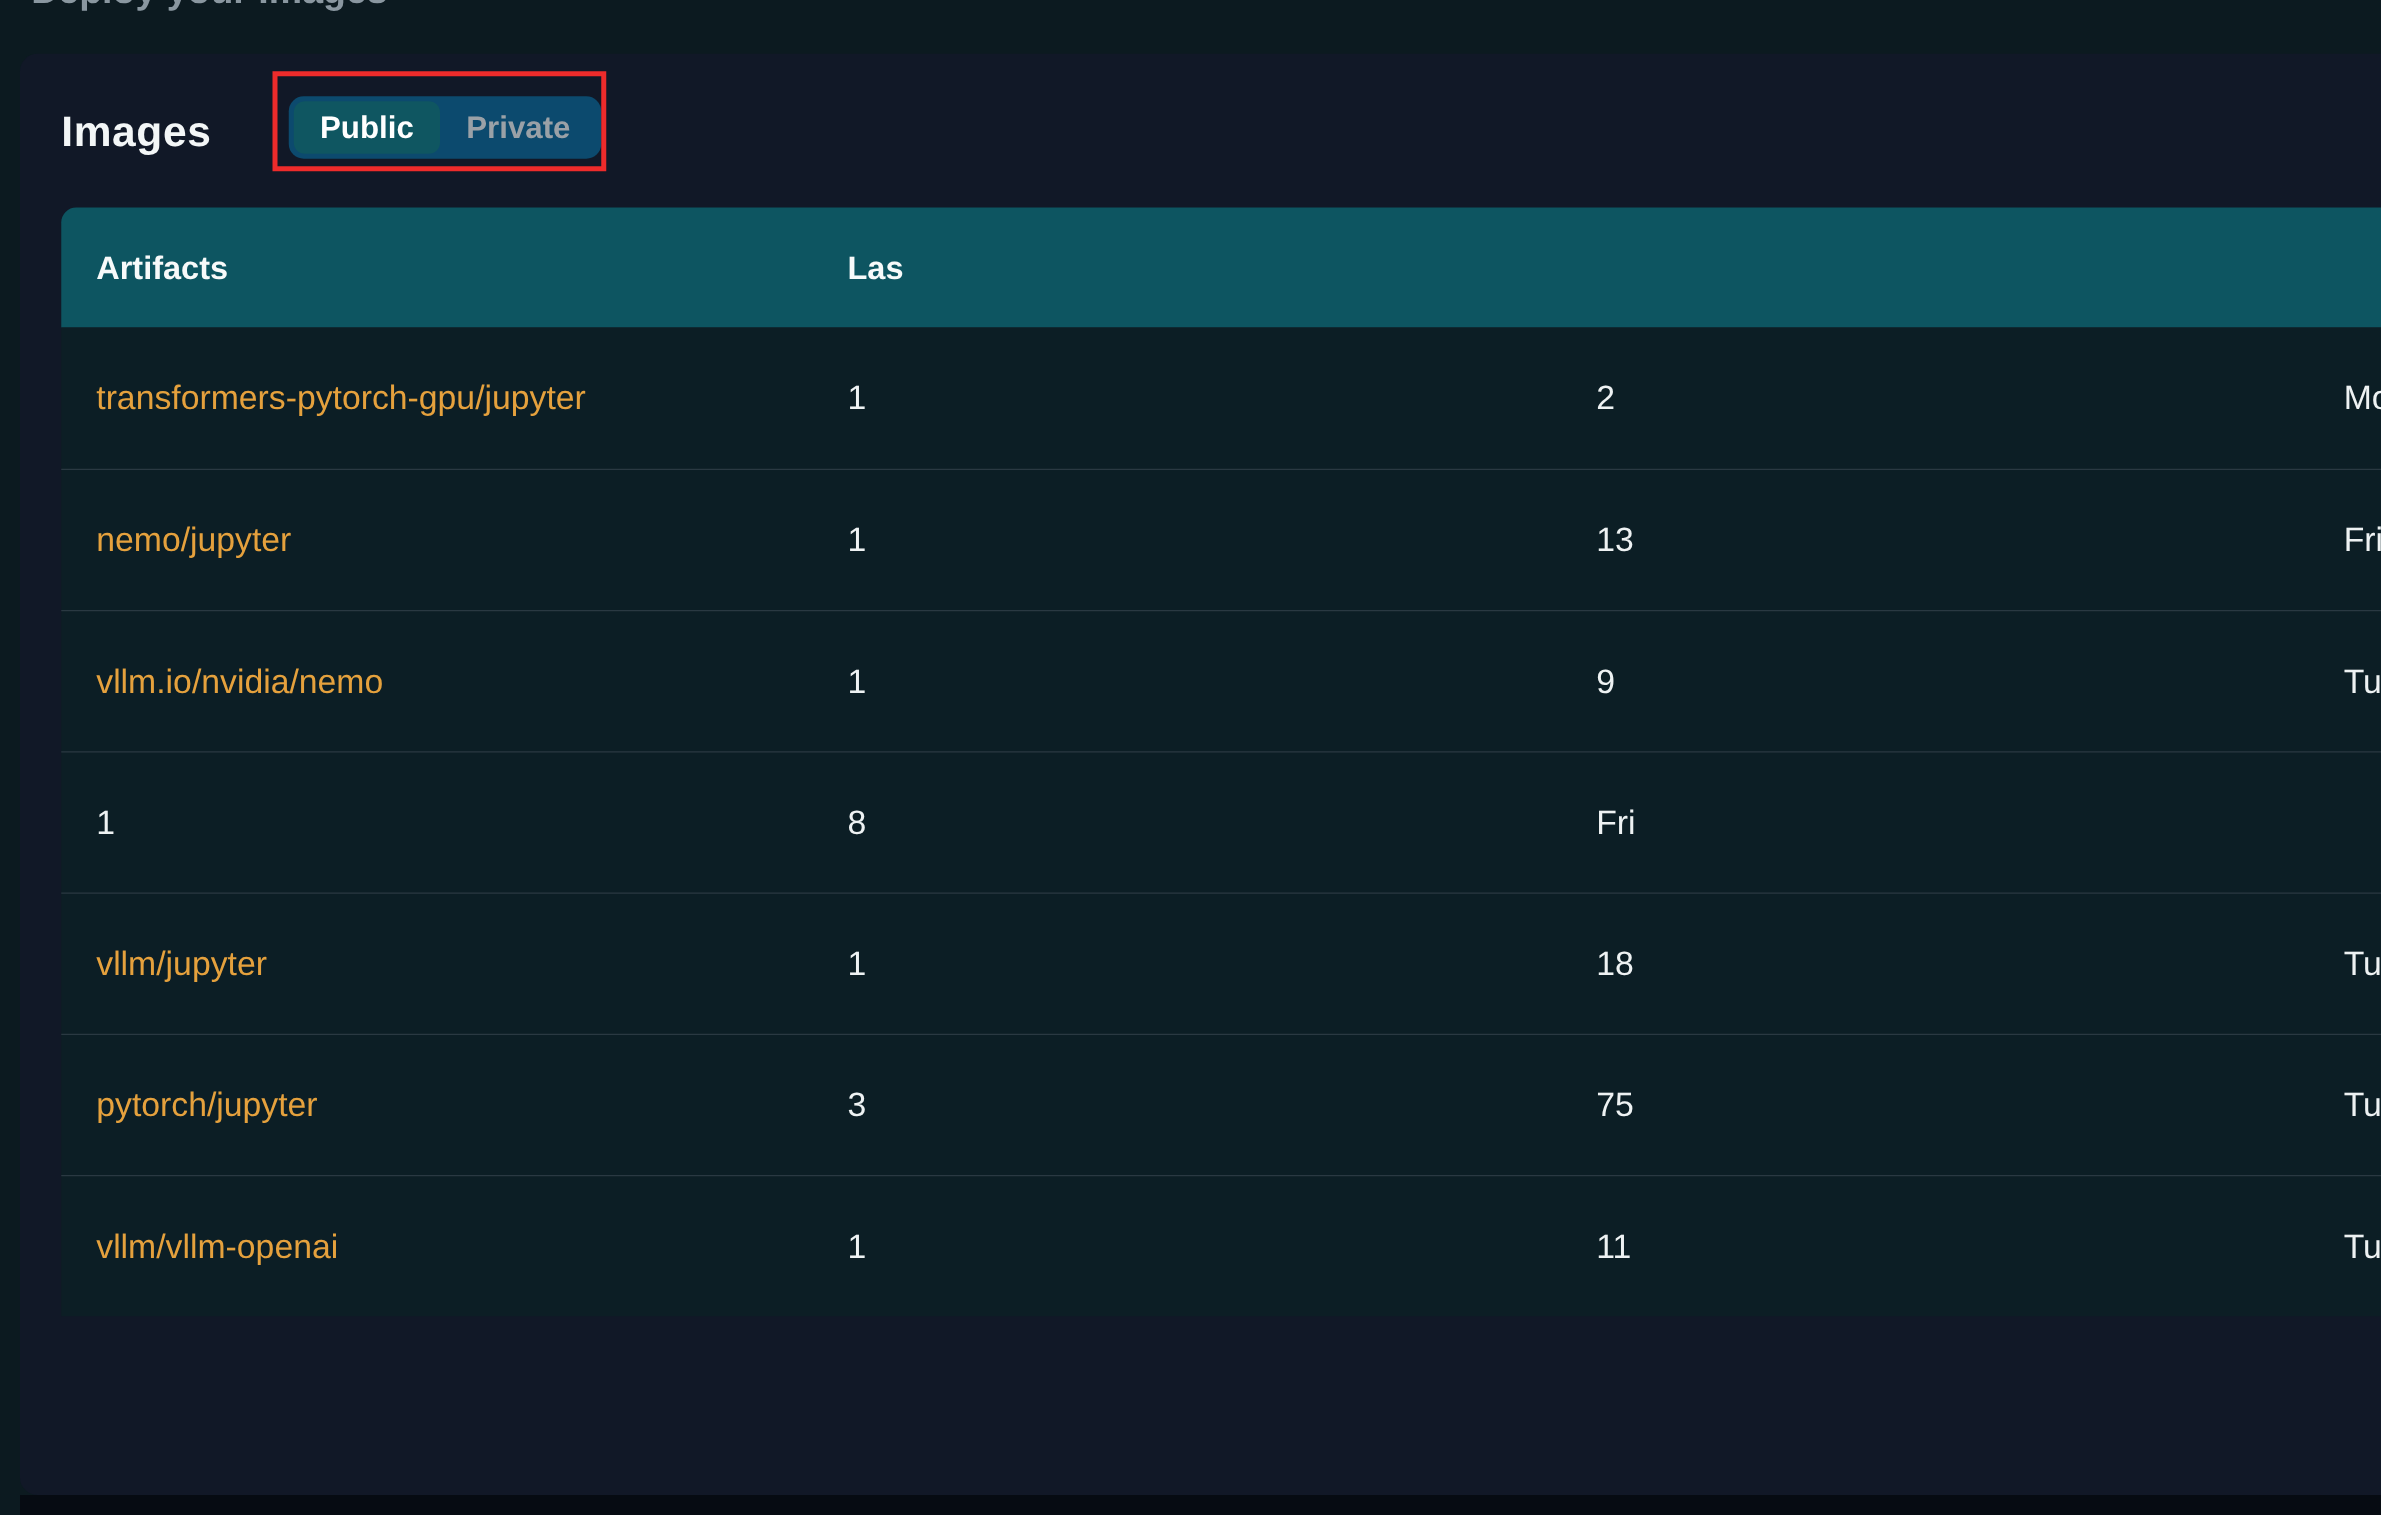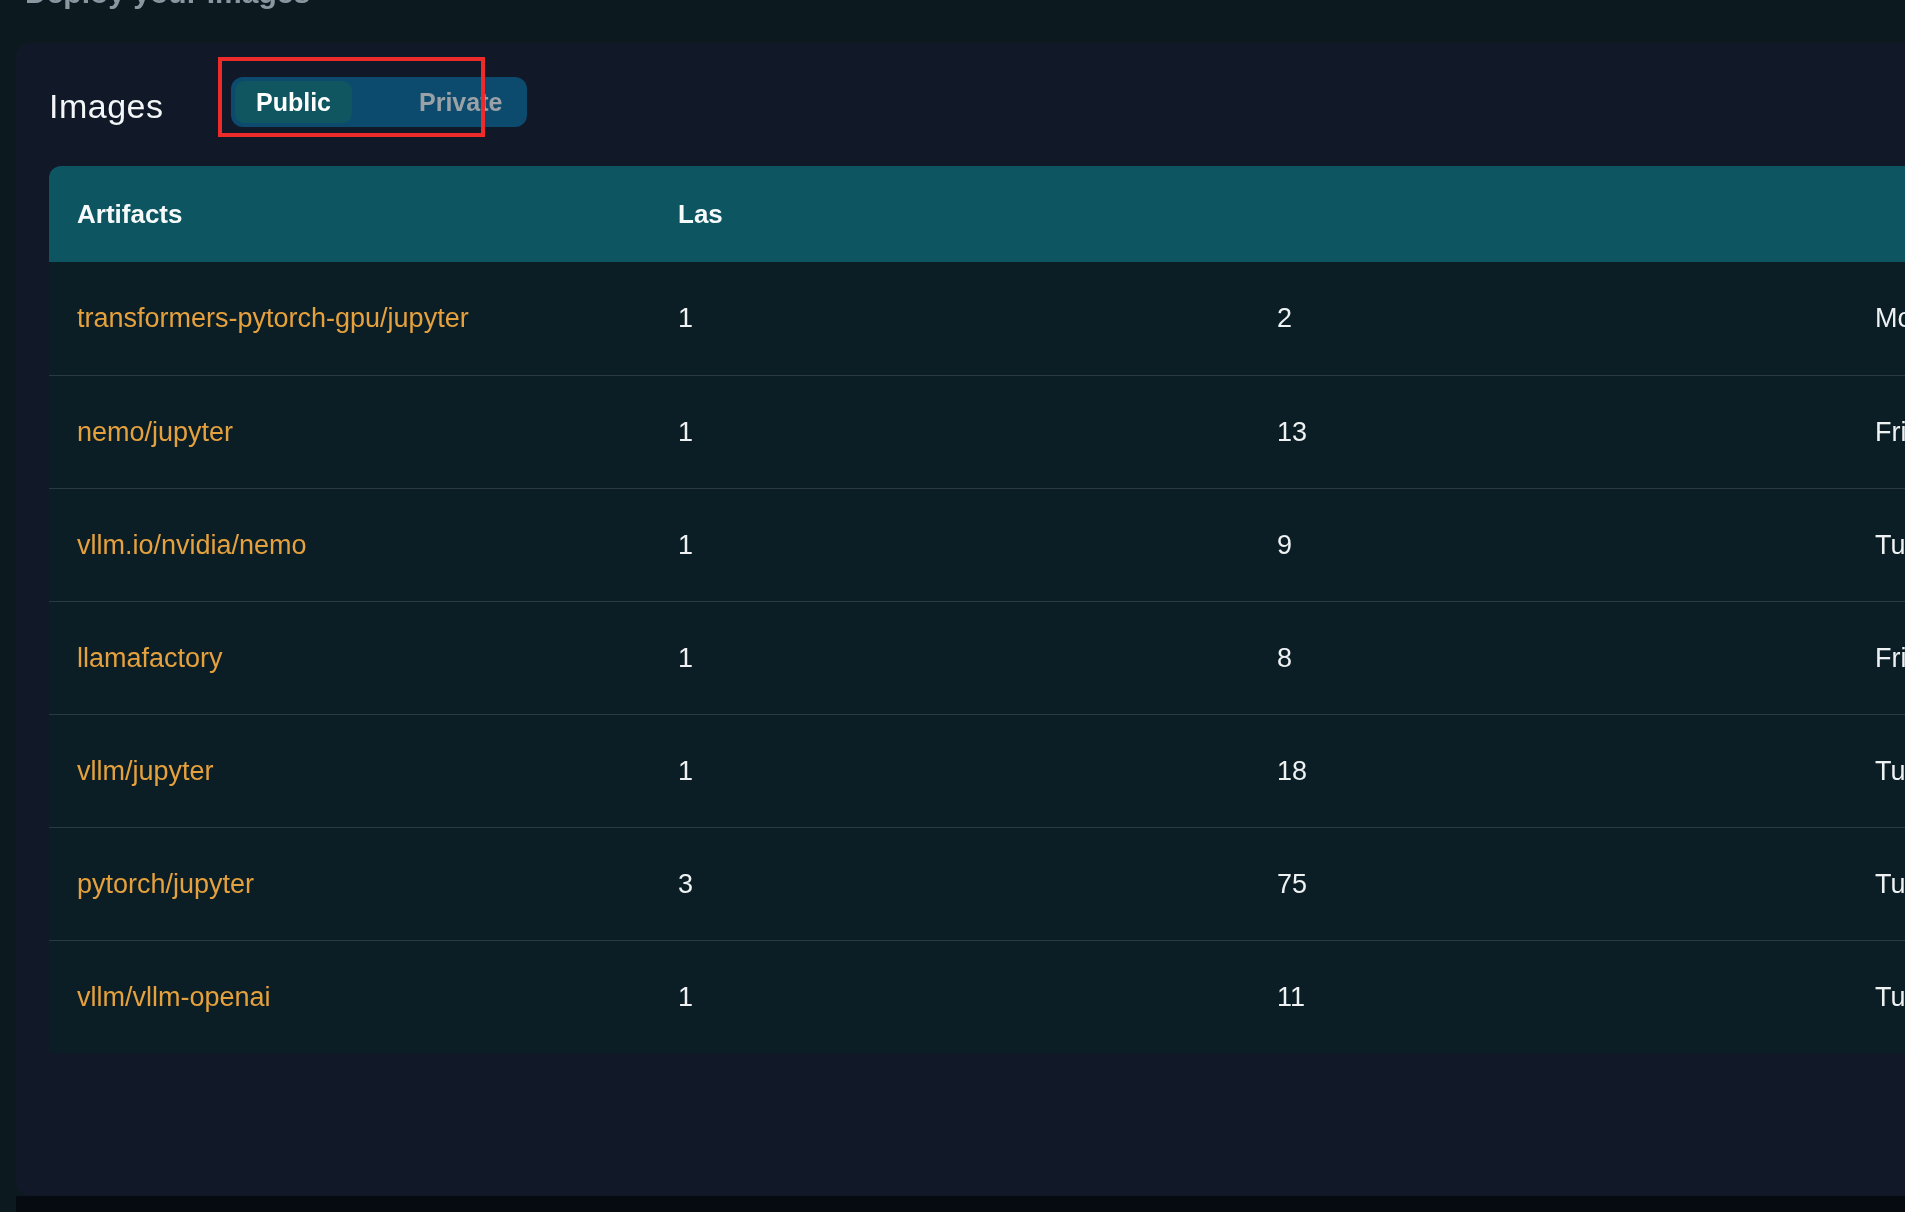--- a/index.html
+++ b/index.html
@@ -42,21 +42,21 @@
     width: 1889px;
     height: 16px;
     background: #060b12;
   }
 
   .page-title {
     position: absolute;
     left: 33px;
     top: 44px;
     font-size: 34px;
-    font-weight: 400;
+    font-weight: 700;
     color: #f3f6f7;
     letter-spacing: 0.5px;
   }
 
   
   .toggle-group {
     position: absolute;
     left: 215px;
     top: 34px;
     height: 50px;
@@ -75,21 +75,20 @@
     border-radius: 9px;
     white-space: nowrap;
     cursor: pointer;
   }
   .toggle-option.active {
     background: var(--pill-teal, #0f5661);
     color: #ffffff;
   }
   .toggle-option.inactive {
     color: #9aa1a7;
-    margin-left: 46px;
   }
 
   
   .annotation-box {
     position: absolute;
     left: 202px;
     top: 14px;
     width: 267px;
     height: 80px;
     border: 4px solid var(--annotation-red, #ee2b2b);
@@ -179,21 +178,20 @@
       </div>
 
       <div class="tr">
         <div class="td name">vllm.io/nvidia/nemo</div>
         <div class="td">1</div>
         <div class="td">9</div>
         <div class="td">Tu</div>
       </div>
 
       <div class="tr">
-        <div class="td name">llamafactory</div>
         <div class="td">1</div>
         <div class="td">8</div>
         <div class="td">Fri</div>
       </div>
 
       <div class="tr">
         <div class="td name">vllm/jupyter</div>
         <div class="td">1</div>
         <div class="td">18</div>
         <div class="td">Tu</div>

